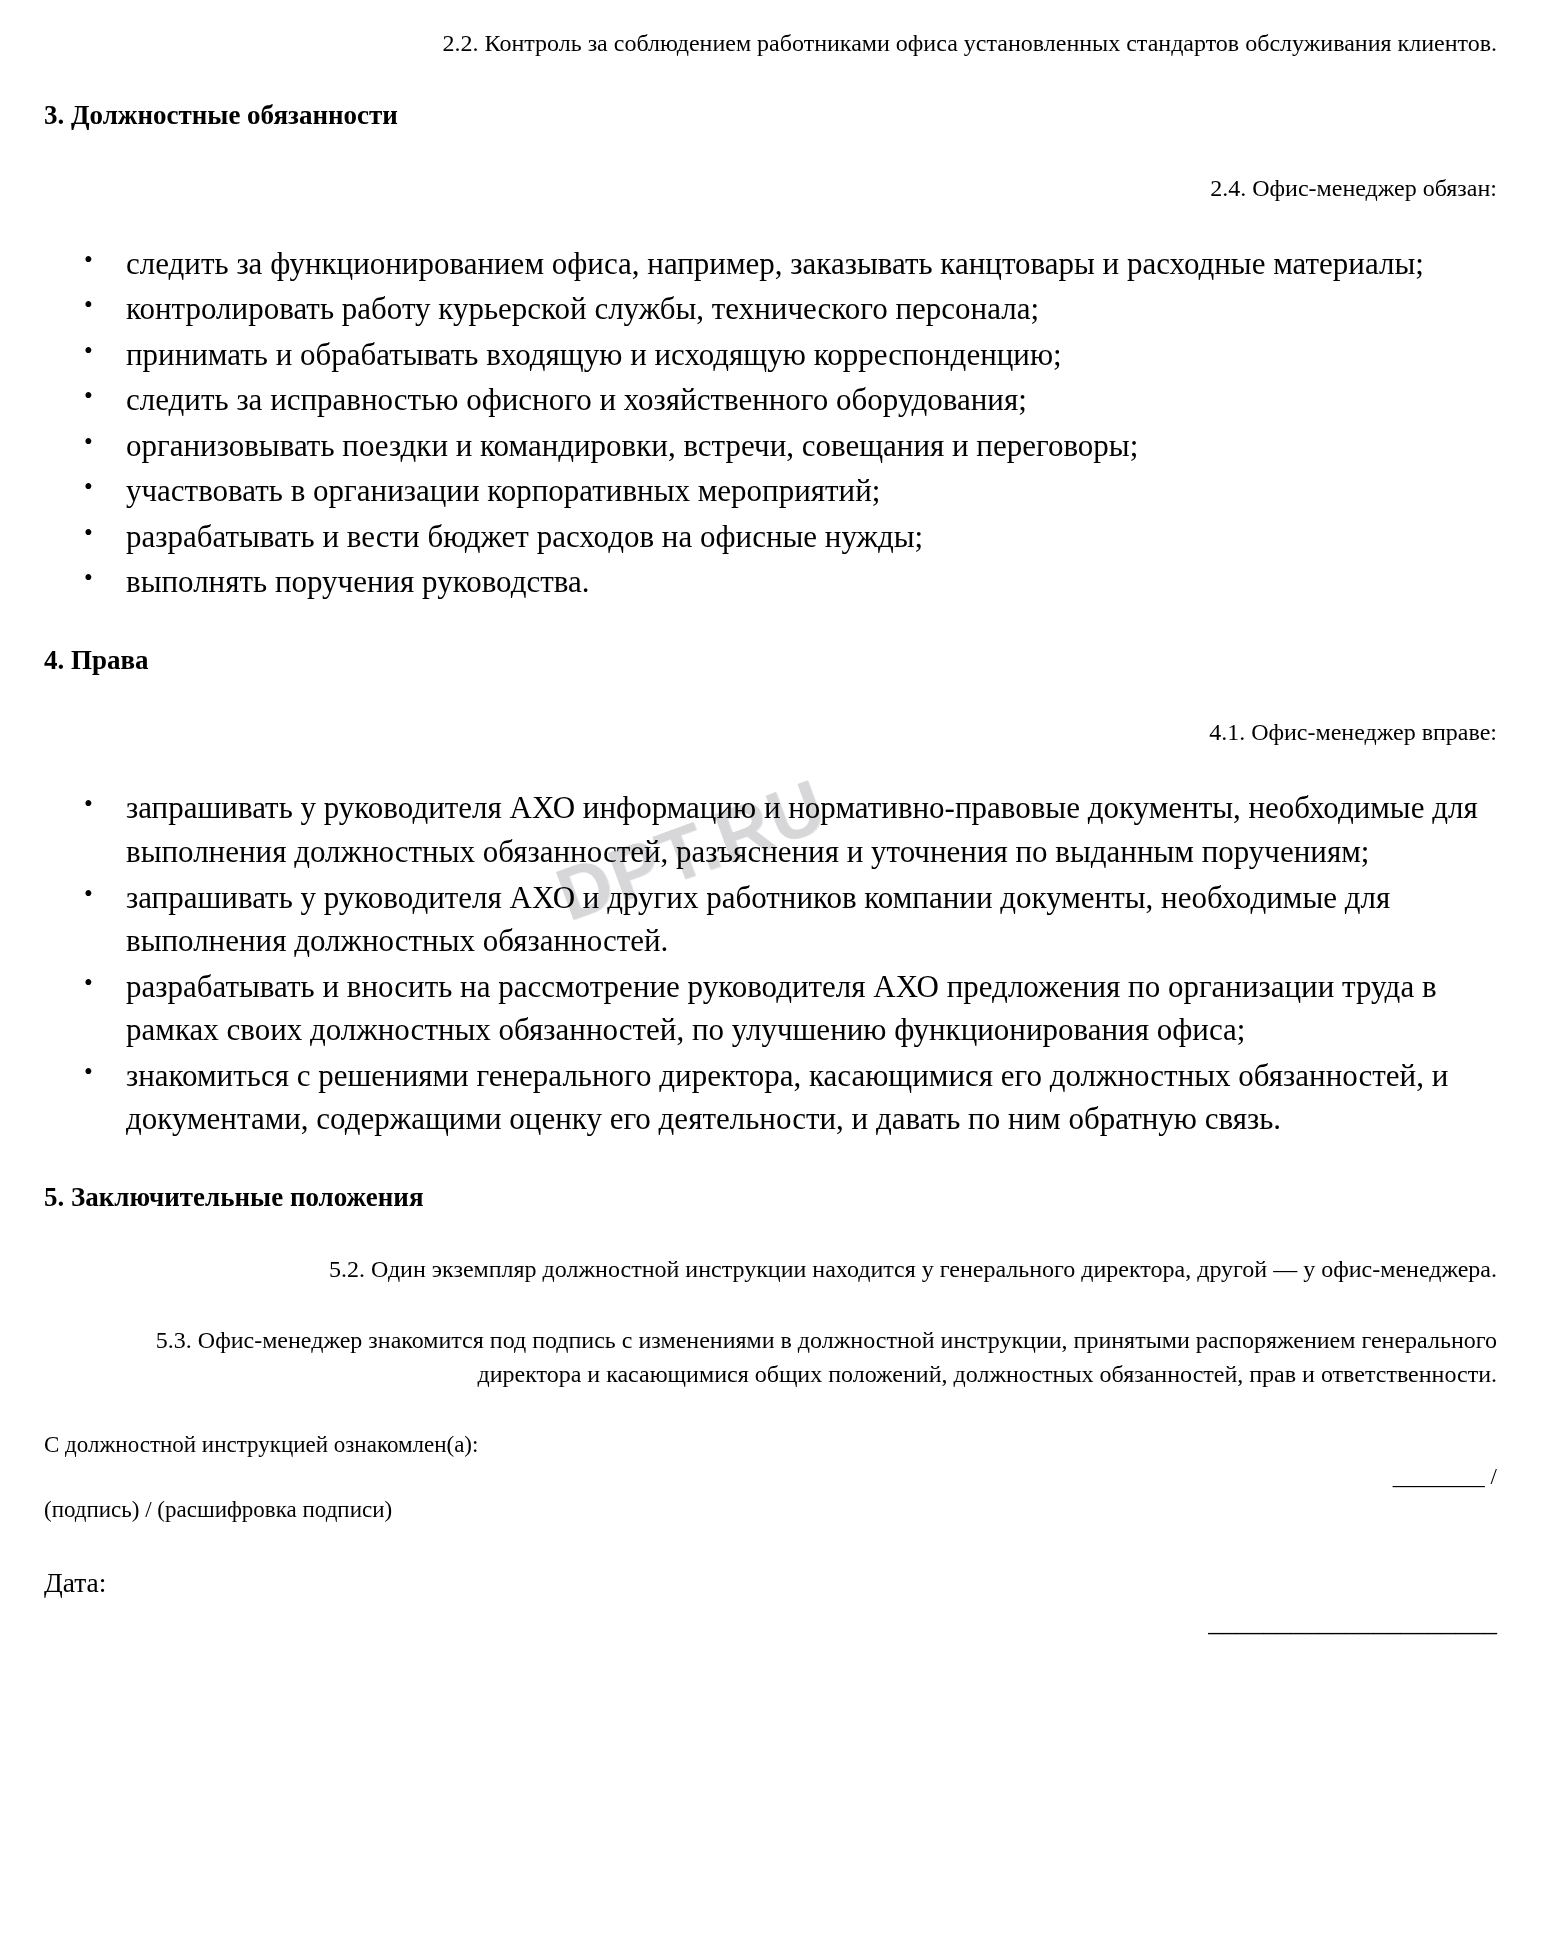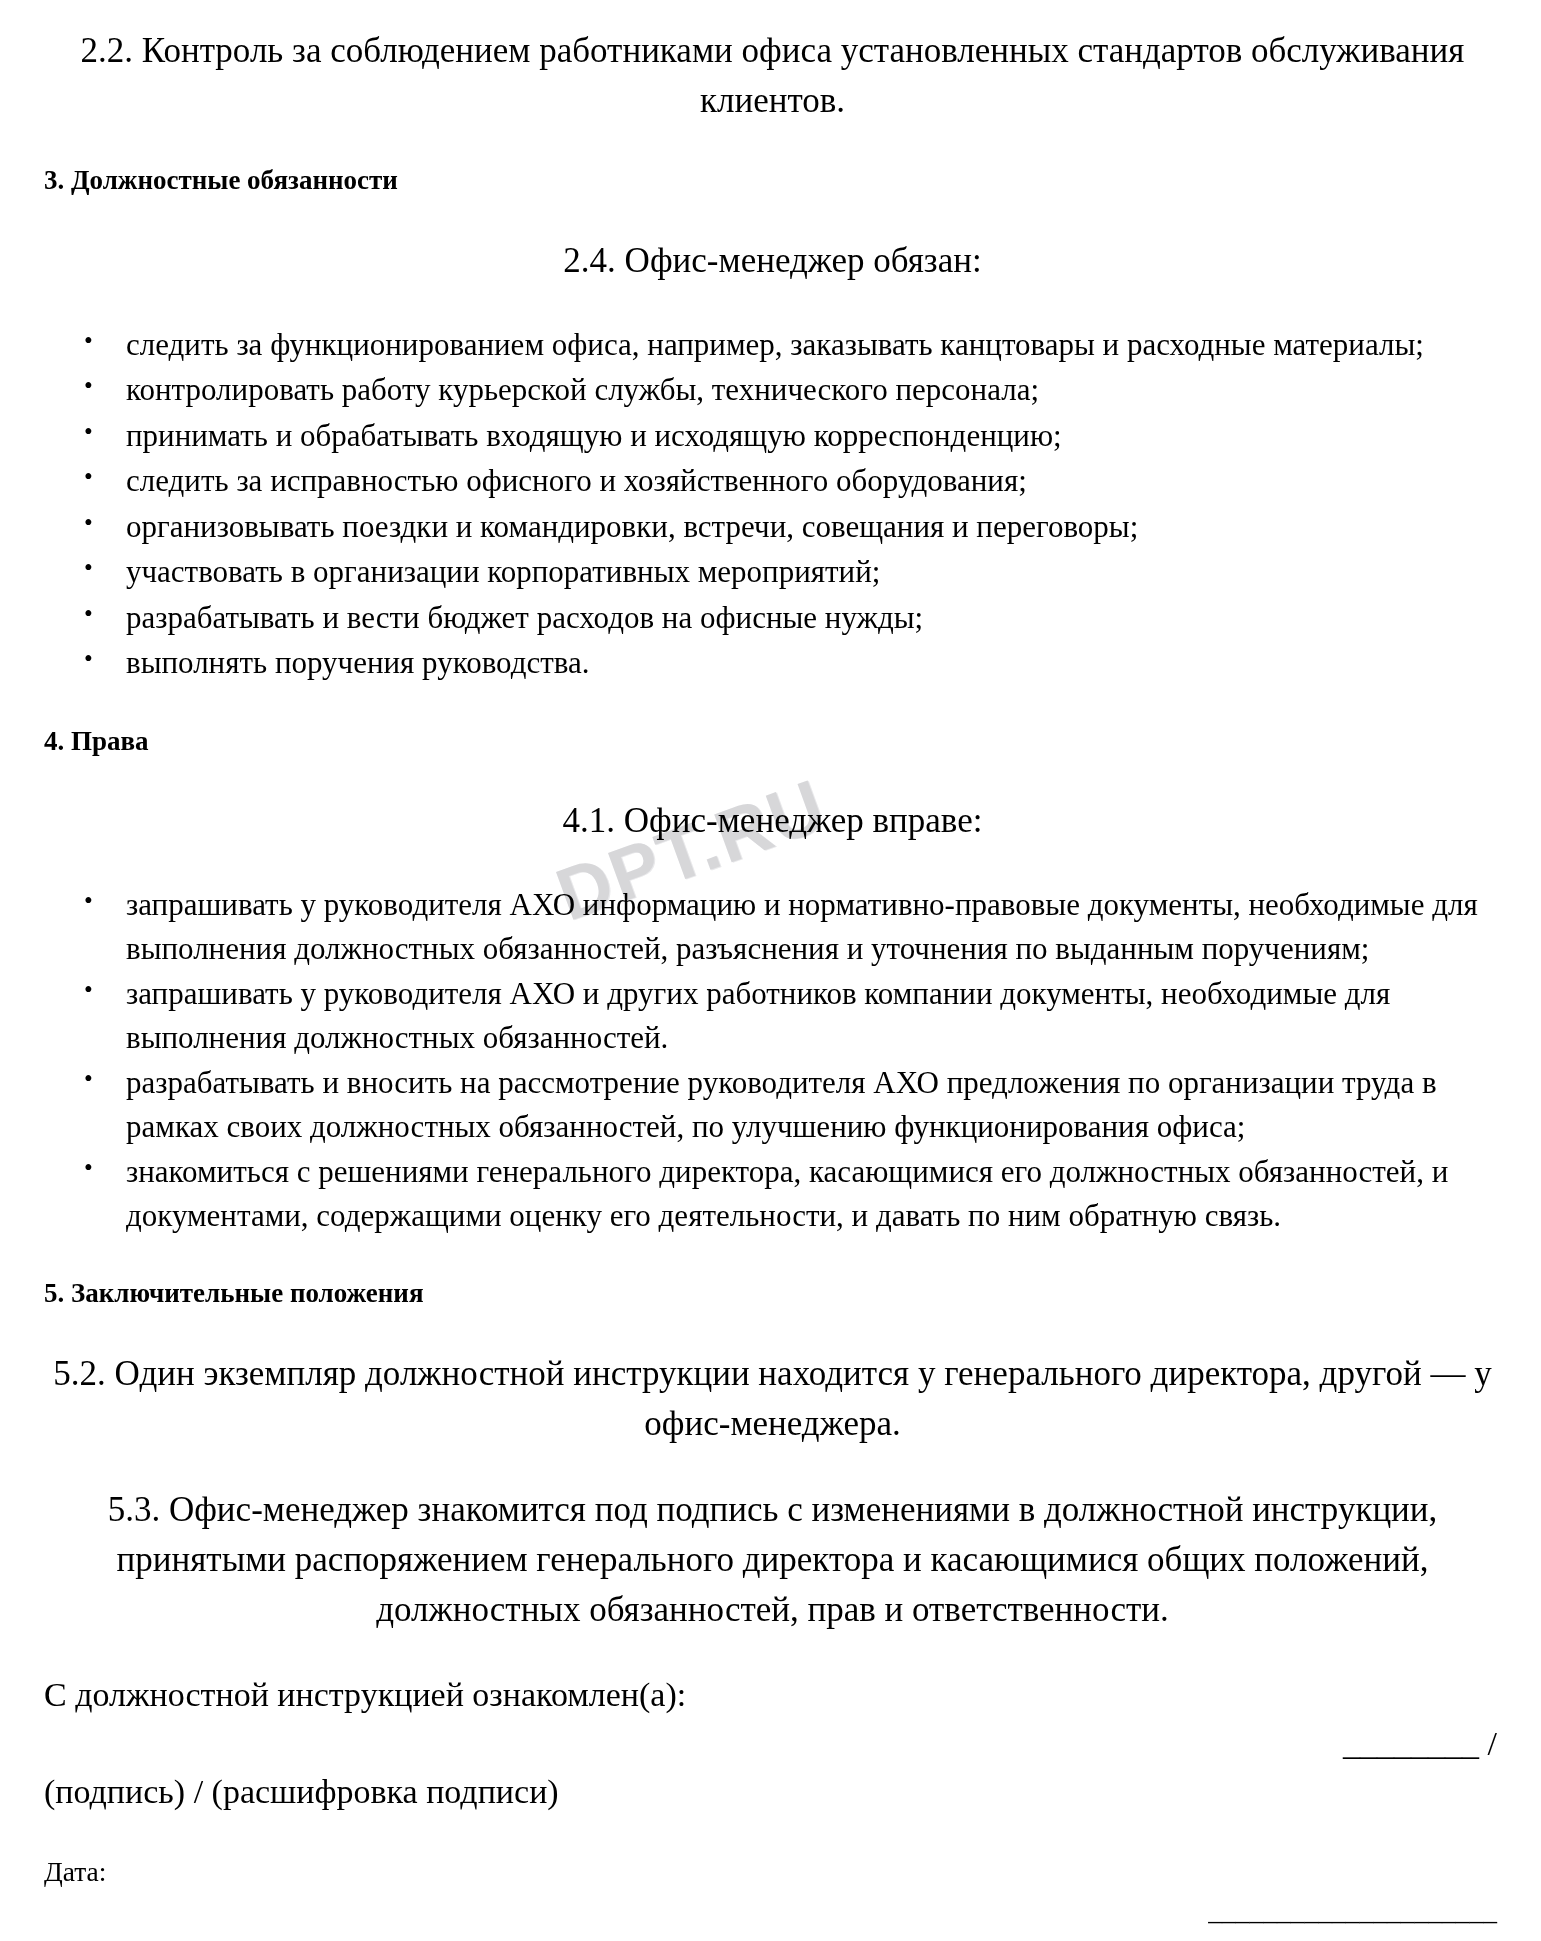--- a/index.html
+++ b/index.html
@@ -34,24 +34,24 @@
     pointer-events: none;
     user-select: none;
     z-index: 0;
     text-shadow: 1px 1px 0 #e8e8ea;
   }
   .content {
     position: relative;
     z-index: 2;
   }
   p.para {
-    font-size: 35px;
+    font-size: 24px;
     line-height: 1.42;
     margin: 0 0 37px 4px;
-    text-align: center;
+    text-align: right;
   }
   h2.section {
     font-size: 27px;
     font-weight: bold;
     line-height: 1.35;
     margin: 0 0 37px 0;
   }
   ul.bullets {
     list-style: none;
     margin: 0 0 38px 0;
@@ -66,21 +66,21 @@
   }
   ul.bullets li::before {
     content: "\2022";
     position: absolute;
     left: 40px;
     top: -1px;
     font-size: 25px;
     line-height: 1.48;
   }
   .sig-block {
-    font-size: 34px;
+    font-size: 23px;
     line-height: 1.42;
     margin: 0 0 36px 0;
   }
   .sig-line {
     display: block;
   }
   .date-block {
     font-size: 27.5px;
     line-height: 1.42;
     margin: 0;

